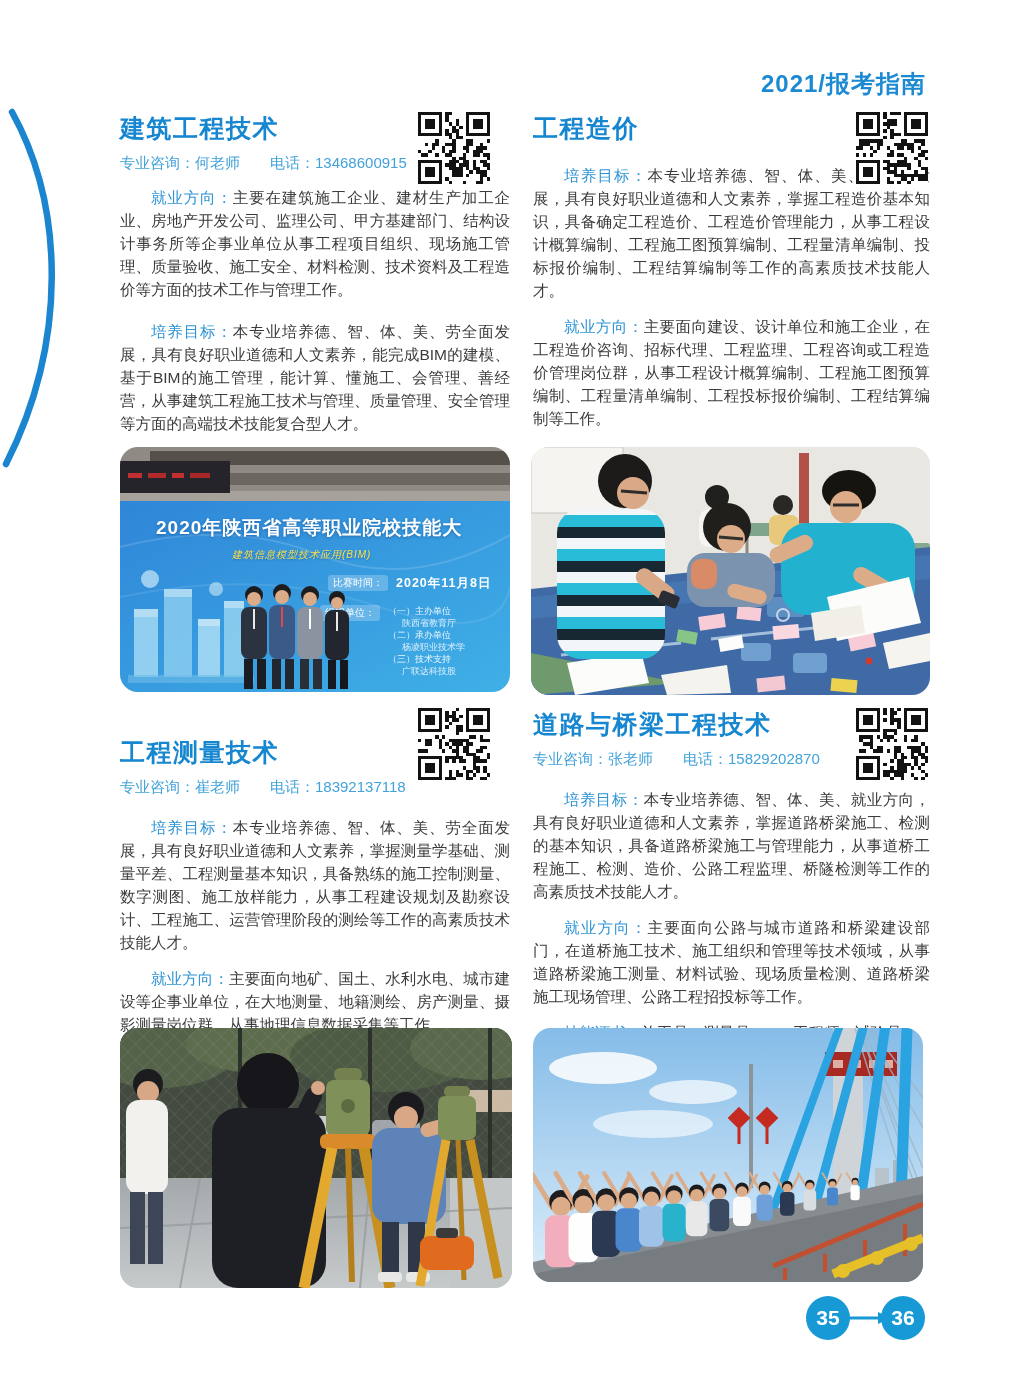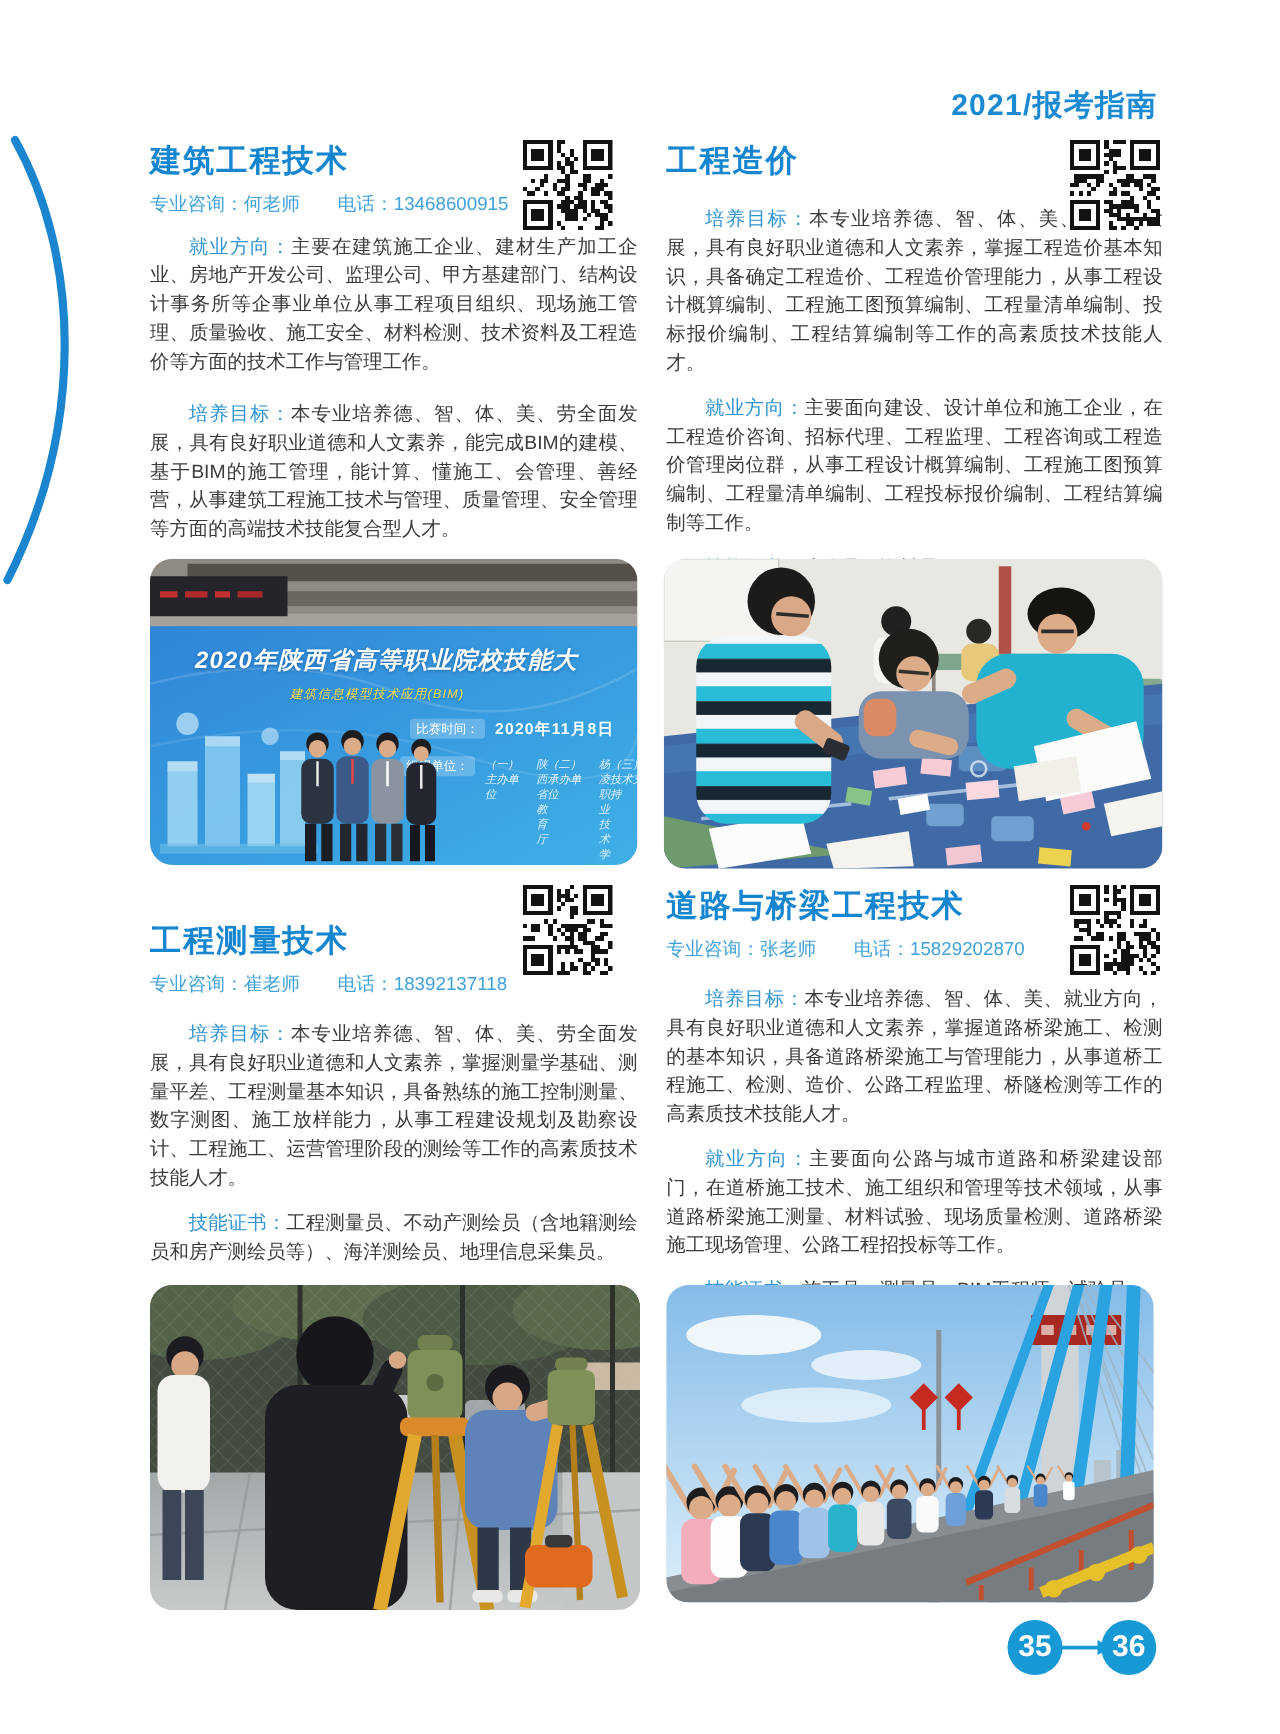--- a/index.html
+++ b/index.html
@@ -17,33 +17,33 @@
   .para{margin:13px 0 0 0;font-size:15.5px;line-height:23px;color:#3b3b3d;
         text-align:justify;text-indent:31px;}
   .para .lbl{color:#2f94d4;}
   .para.first{margin-top:19px;}
   
   .qr{position:absolute;width:72px;height:72px;}
   
   .photo{position:absolute;border-radius:18px;overflow:hidden;background:#dfe7ee;}
   .photo svg{position:absolute;left:0;top:0;}
   .p1-title{position:absolute;left:36px;top:68px;width:350px;color:#ffffff;font-weight:700;
-            font-style:italic;font-size:19px;letter-spacing:1px;text-shadow:0 1px 3px rgba(10,50,110,.45);}
+            font-size:19px;letter-spacing:1px;text-shadow:0 1px 3px rgba(10,50,110,.45);}
   .p1-sub{position:absolute;left:112px;top:101px;color:#ffe24a;font-weight:400;font-style:italic;
           font-size:10px;letter-spacing:1px;text-shadow:0 1px 2px rgba(10,50,110,.4);}
   .p1-row{position:absolute;display:flex;align-items:flex-start;gap:8px;color:#ffffff;}
   .p1-chip{background:rgba(225,242,255,.28);border-radius:3px;padding:1px 5px;font-size:10px;
            white-space:nowrap;}
   .p1-time-val{font-size:12.5px;font-weight:700;letter-spacing:1px;}
-  .p1-org-items{display:flex;flex-direction:row;font-size:9px;line-height:12px;color:#eef6ff;font-style:italic;}
+  .p1-org-items{display:flex;flex-direction:column;font-size:9px;line-height:12px;color:#eef6ff;}
   .p1-org-items span.sub{padding-left:14px;color:#dceefc;}
   .fig-layer{position:absolute;left:0;top:0;}
   
   .pagecircle{position:absolute;width:44px;height:44px;border-radius:50%;background:#1799d6;
-              color:#ffffff;font-size:24px;font-weight:700;display:flex;align-items:center;
+              color:#ffffff;font-size:21px;font-weight:700;display:flex;align-items:center;
               justify-content:center;}
   .page-arrow{position:absolute;}
 </style>
 </head>
 <body>
 
 <div class="page">
 
   <svg class="left-arc" viewBox="0 0 90 366">
     <path d="M12,6 C64,100 68,235 6,358" fill="none" stroke="#1b86cf" stroke-width="6.5" stroke-linecap="round"></path>
@@ -69,20 +69,21 @@
     <p class="para"><span class="lbl">技能证书：</span><span>造价员、资料员。</span></p>
   </section>
 
   <section class="spec" style="left:120px;top:736px;width:390px;">
     <h2>工程测量技术</h2>
     <div class="contact">
       <span>专业咨询：崔老师</span>
       <span>电话：18392137118</span>
     </div>
     <p class="para first"><span class="lbl">培养目标：</span><span>本专业培养德、智、体、美、劳全面发展，具有良好职业道德和人文素养，掌握测量学基础、测量平差、工程测量基本知识，具备熟练的施工控制测量、数字测图、施工放样能力，从事工程建设规划及勘察设计、工程施工、运营管理阶段的测绘等工作的高素质技术技能人才。</span></p>
+    <p class="para"><span class="lbl">就业方向：</span><span>主要面向地矿、国土、水利水电、城市建设等企事业单位，在大地测量、地籍测绘、房产测量、摄影测量岗位群，从事地理信息数据采集等工作。</span></p>
     <p class="para"><span class="lbl">技能证书：</span><span>工程测量员、不动产测绘员（含地籍测绘员和房产测绘员等）、海洋测绘员、地理信息采集员。</span></p>
   </section>
 
   <section class="spec" style="left:533px;top:708px;width:397px;">
     <h2>道路与桥梁工程技术</h2>
     <div class="contact">
       <span>专业咨询：张老师</span>
       <span>电话：15829202870</span>
     </div>
     <p class="para first"><span class="lbl">培养目标：</span><span>本专业培养德、智、体、美、就业方向，具有良好职业道德和人文素养，掌握道路桥梁施工、检测的基本知识，具备道路桥梁施工与管理能力，从事道桥工程施工、检测、造价、公路工程监理、桥隧检测等工作的高素质技术技能人才。</span></p>

